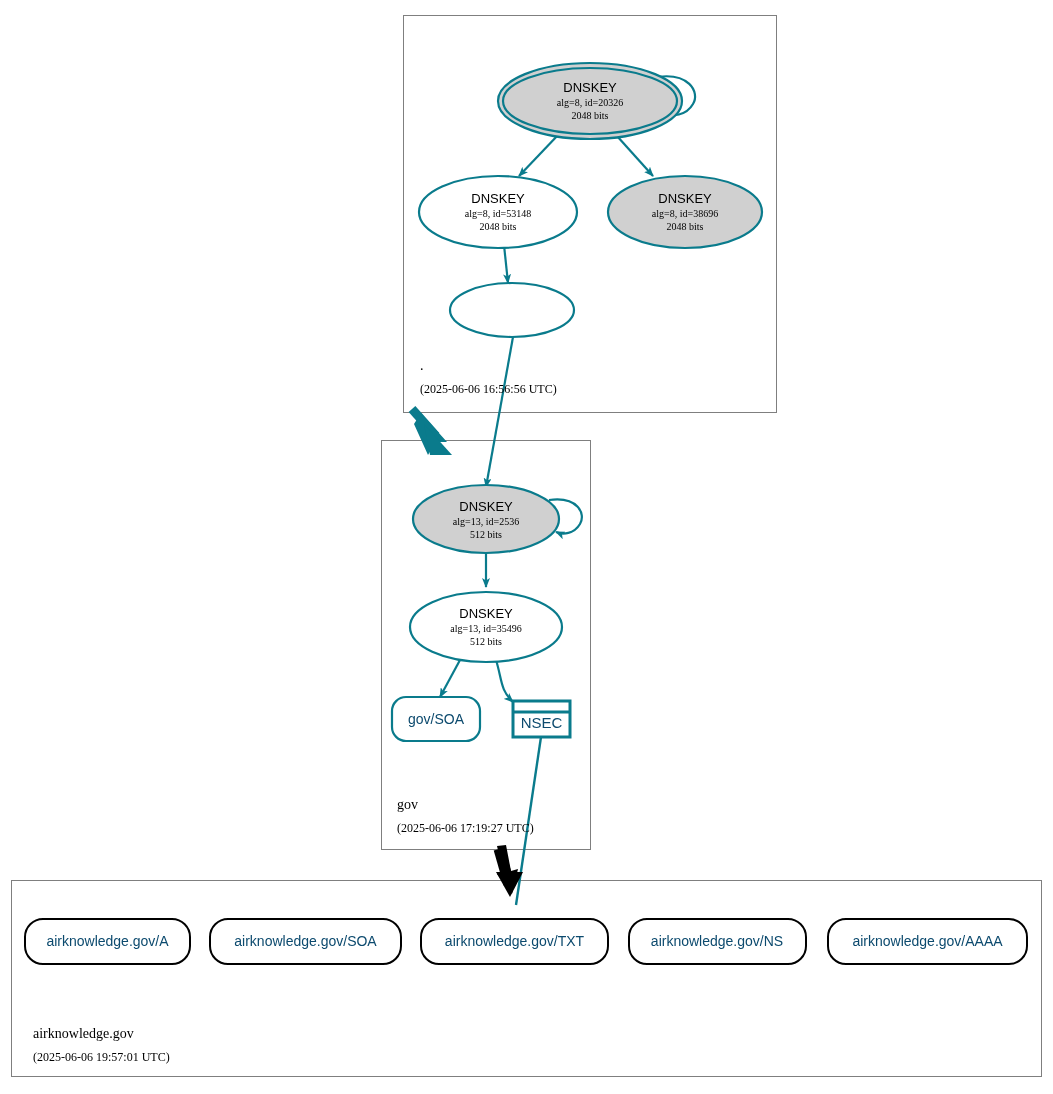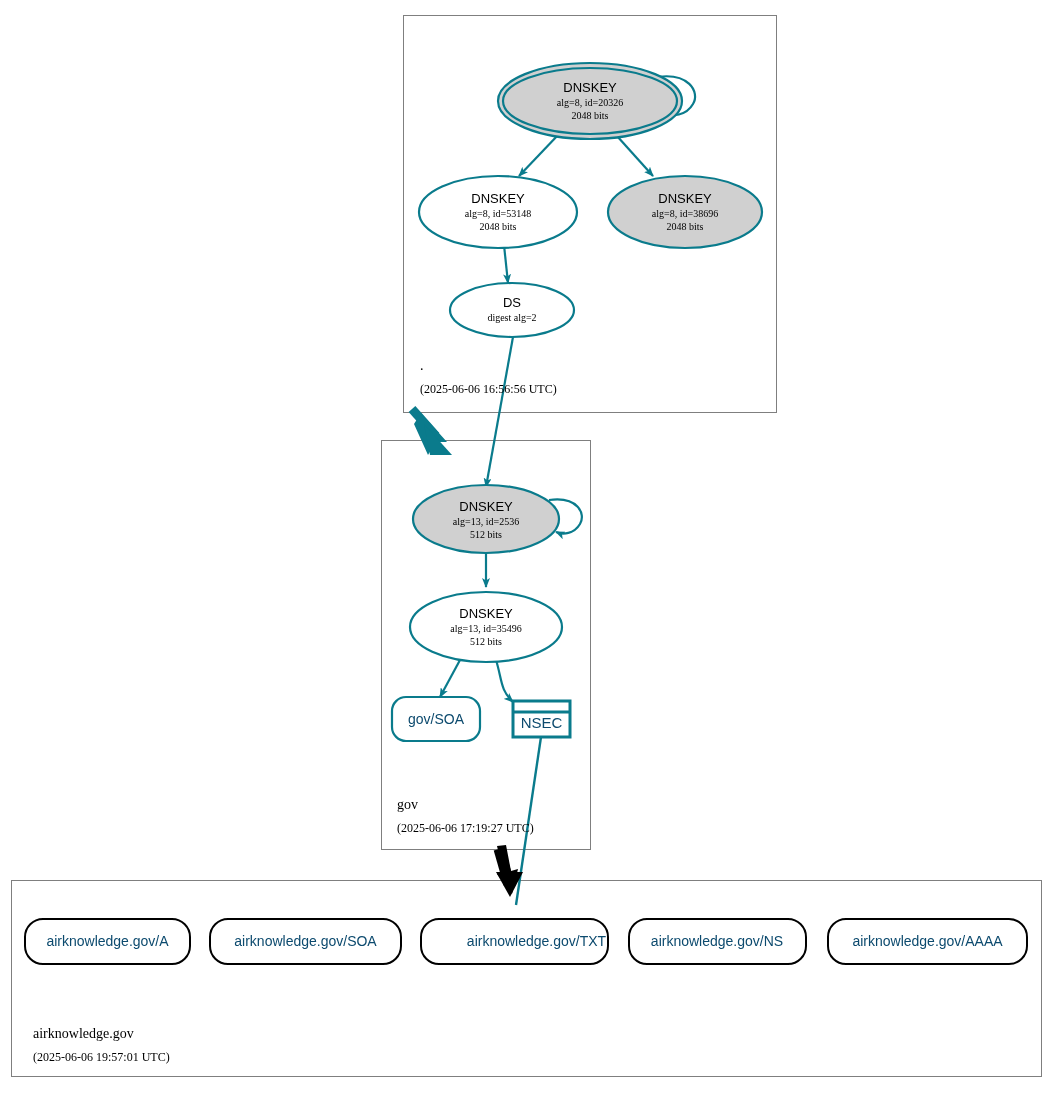--- a/index.html
+++ b/index.html
@@ -211,44 +211,40 @@
     <div class="nt-sub">alg=8, id=53148</div>
     <div class="nt-sub">2048 bits</div>
   </div>
 
   <div class="node-text" style="left:585px; top:190px; width:200px;">
     <div class="nt-title">DNSKEY</div>
     <div class="nt-sub">alg=8, id=38696</div>
     <div class="nt-sub">2048 bits</div>
   </div>
 
-  <div class="node-text" style="left:412px; top:294px; width:200px;">
-    <div class="nt-title">DS</div>
-    <div class="nt-sub">digest alg=2</div>
-  </div>
 
   <div class="node-text" style="left:386px; top:498px; width:200px;">
     <div class="nt-title">DNSKEY</div>
     <div class="nt-sub">alg=13, id=2536</div>
     <div class="nt-sub">512 bits</div>
   </div>
 
   <div class="node-text" style="left:386px; top:605px; width:200px;">
     <div class="nt-title">DNSKEY</div>
     <div class="nt-sub">alg=13, id=35496</div>
     <div class="nt-sub">512 bits</div>
   </div>
 
   <div class="rrset-text" style="left:392px; top:711px; width:88px;">gov/SOA</div>
 
   <div class="rrset-text" style="left:513px; top:714px; width:57px; font-size:15px;">NSEC</div>
 
   <div class="rrset-text" style="left:25px; top:933px; width:165px;">airknowledge.gov/A</div>
   <div class="rrset-text" style="left:210px; top:933px; width:191px;">airknowledge.gov/SOA</div>
-  <div class="rrset-text" style="left:411px; top:933px; width:187px;padding-left:32px;">airknowledge.gov/TXT</div>
+  <div class="rrset-text" style="left:421px; top:933px; width:187px;">airknowledge.gov/TXT</div>
   <div class="rrset-text" style="left:629px; top:933px; width:160px;margin-left:8px;">airknowledge.gov/NS</div>
   <div class="rrset-text" style="left:828px; top:933px; width:199px;">airknowledge.gov/AAAA</div>
 
   <div class="zone-label zone-name" style="left:420px; top:358px;">.</div>
   <div class="zone-label zone-time" style="left:420px; top:382px;">(2025-06-06 16:56:56 UTC)</div>
 
   <div class="zone-label zone-name" style="left:397px; top:797px;">gov</div>
   <div class="zone-label zone-time" style="left:397px; top:821px;">(2025-06-06 17:19:27 UTC)</div>
 
   <div class="zone-label zone-name" style="left:33px; top:1026px;">airknowledge.gov</div>

